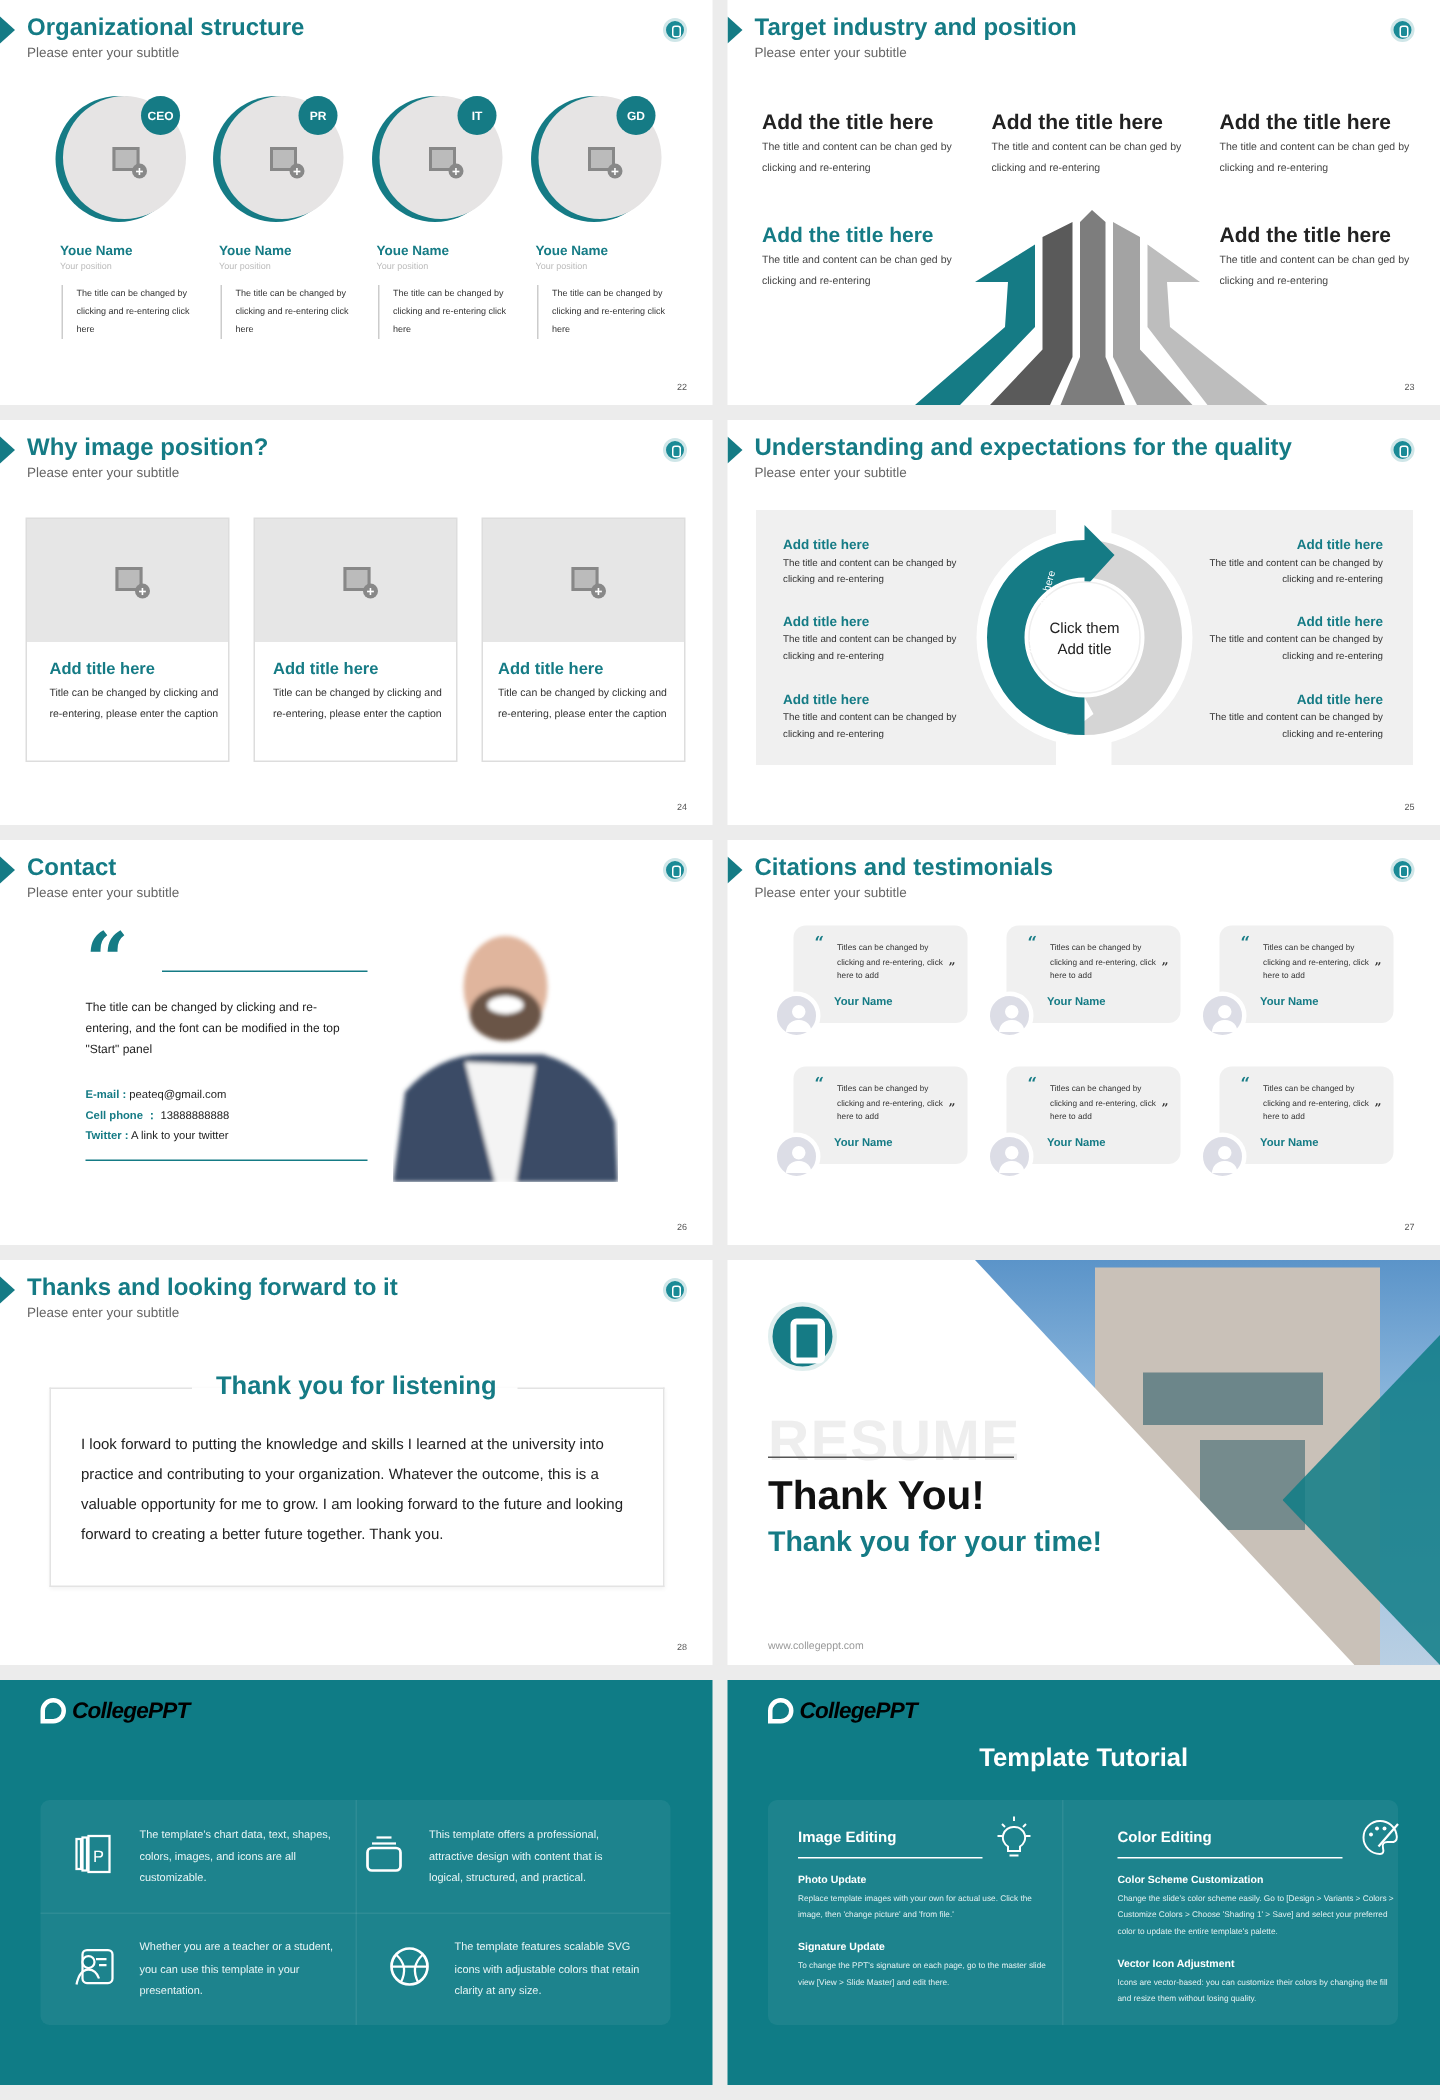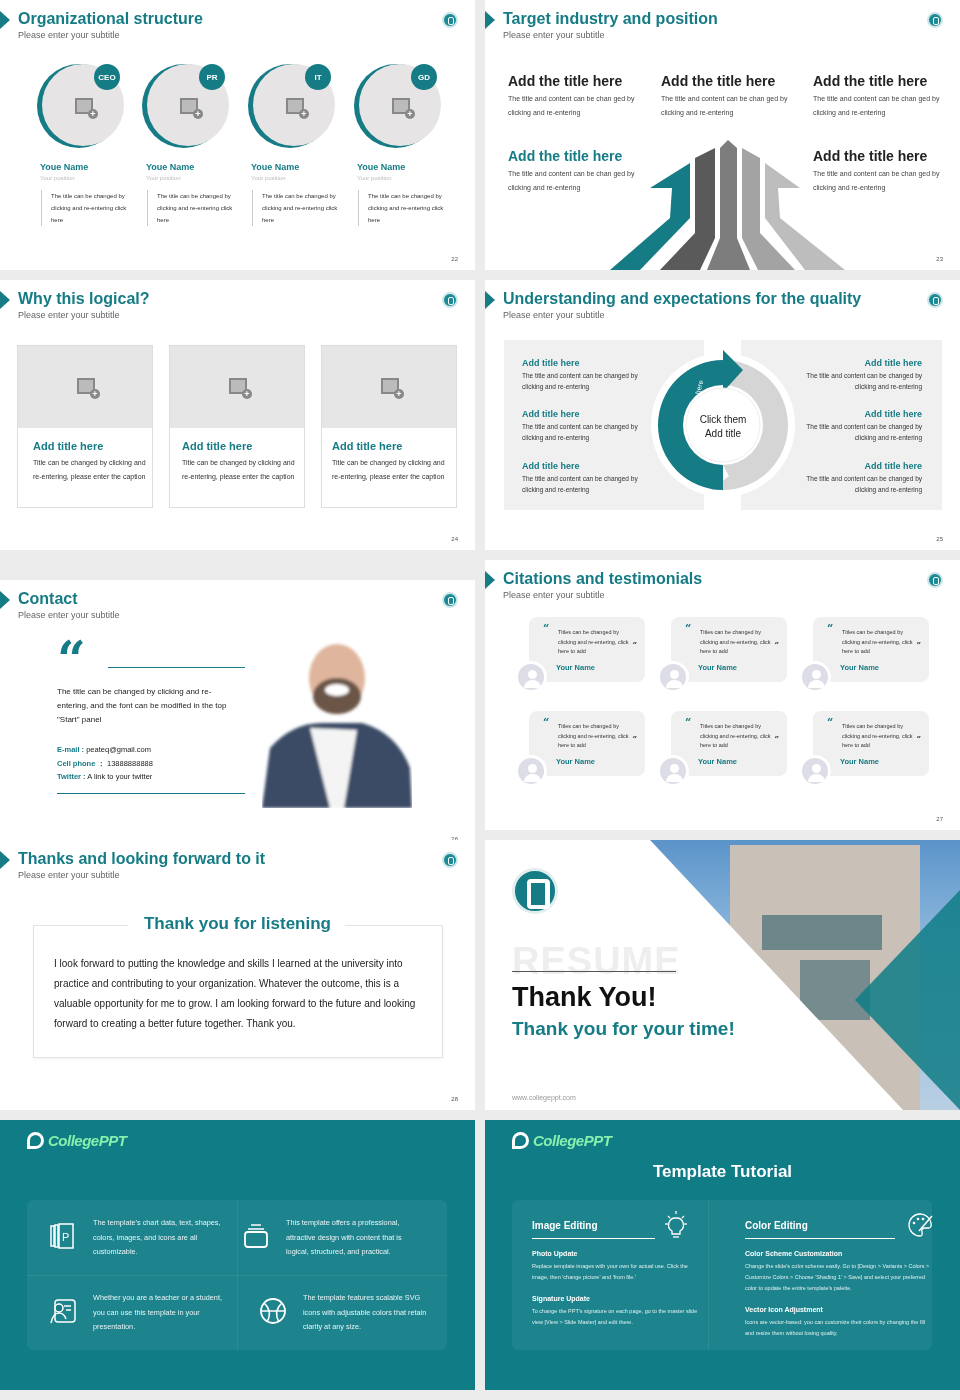--- a/index.html
+++ b/index.html
@@ -1,20 +1,20 @@
 <!DOCTYPE html>
 <html><head>
 <meta charset="utf-8">
 <style>
 *{box-sizing:border-box;margin:0;padding:0}
 html,body{width:960px;height:1400px;background:#ececec;font-family:"Liberation Sans",sans-serif;overflow:hidden;position:relative}
 .slide{position:absolute;width:475px;height:270px;background:#fff;overflow:hidden}
 .s1{left:0;top:0}.s2{left:485px;top:0}
 .s3{left:0;top:280px}.s4{left:485px;top:280px}
-.s5{left:0;top:580px}.s6{left:485px;top:560px}
+.s5{left:0;top:560px}.s6{left:485px;top:560px}
 .s7{left:0;top:840px}.s8{left:485px;top:840px}
 .s9{left:0;top:1120px;background:#0f7c86}.s10{left:485px;top:1120px;background:#0f7c86}
 .hdr-tri{position:absolute;left:0;top:11px;width:0;height:0;border-top:9px solid transparent;border-bottom:9px solid transparent;border-left:10px solid #157b85}
 .hdr-title{position:absolute;left:18px;top:10px;font-size:16px;font-weight:bold;color:#157b85;white-space:nowrap}
 .hdr-sub{position:absolute;left:18px;top:30px;font-size:9px;color:#666}
 .logo-sm{position:absolute;right:17px;top:12px;width:16px;height:16px;border-radius:50%;background:#1a8a96;border:2px solid #cfe6e8}
 .logo-sm::after{content:"";position:absolute;left:4px;top:3px;width:4px;height:6px;border:1.5px solid #fff;border-radius:2px}
 .pnum{position:absolute;right:17px;bottom:8px;font-size:6px;color:#555}
 .teal{color:#157b85}
 
@@ -71,21 +71,21 @@
 .whitecut{position:absolute;left:0;top:0;width:475px;height:270px;background:#fff;clip-path:polygon(0 0,165px 0,418px 270px,0 270px)}
 .tealtri{position:absolute;right:0;top:50px;width:105px;height:220px;background:rgba(15,124,134,.85);clip-path:polygon(100% 0,100% 100%,0 50%)}
 .univlogo{position:absolute;left:27px;top:28px;width:46px;height:46px;border-radius:50%;background:#157b85;border:3px solid #e0eeee}
 .univlogo::after{content:"";position:absolute;left:12px;top:8px;width:14px;height:22px;border:4px solid #fff;border-radius:4px;border-right-width:5px}
 .resume{position:absolute;left:27px;top:100px;font-size:38px;font-weight:bold;color:#eeeeee;letter-spacing:1px}
 .resline{position:absolute;left:27px;top:131px;width:164px;height:1px;background:#555}
 .thanks{position:absolute;left:27px;top:142px;font-size:27px;font-weight:bold;color:#111}
 .thanks2{position:absolute;left:27px;top:178px;font-size:19px;font-weight:bold;color:#157b85}
 .url{position:absolute;left:27px;top:254px;font-size:7px;color:#999}
 
-.cppt{position:absolute;left:27px;top:12px;display:flex;color:#86efac;font-style:italic;font-weight:bold;font-size:15px;letter-spacing:-.5px}
+.cppt{position:absolute;left:27px;top:12px;display:flex;color:#000000;font-style:italic;font-weight:bold;font-size:15px;letter-spacing:-.5px}
 .cppt .pmark{width:17px;height:17px;border:3px solid #fff;border-radius:50% 50% 50% 0;margin-right:4px;position:relative}
 .ti-title{position:absolute;left:0;width:475px;top:42px;text-align:center;color:#fff;font-size:17px;font-weight:bold}
 .grid4{position:absolute;left:27px;top:80px;width:420px;height:150px;background:rgba(255,255,255,.06);border-radius:6px}
 .cell{position:absolute;width:210px;height:75px}
 .cell .ic{position:absolute;left:22px;top:22px;width:28px;height:28px;color:#fff}
 .cell .tx{position:absolute;left:66px;top:16px;width:135px;font-size:7.3px;line-height:14.5px;color:#e8f5f6}
 .vdiv{position:absolute;left:210px;top:0;width:1px;height:150px;background:rgba(255,255,255,.08)}
 .hdiv{position:absolute;left:0;top:75px;width:420px;height:1px;background:rgba(255,255,255,.08)}
 .tut-box{position:absolute;left:27px;top:80px;width:420px;height:150px;background:rgba(255,255,255,.06);border-radius:6px}
 .tcol{position:absolute;top:0;height:150px}
@@ -178,21 +178,21 @@
     <polygon points="60,132 95,95 95,20 115,10 115,100 100,132" fill="#5a5a5a"></polygon>
     <polygon points="107,132 120,100 120,10 128,2 137,10 137,100 150,132" fill="#7d7d7d"></polygon>
     <polygon points="158,132 142,100 142,10 160,20 160,95 195,132" fill="#a3a3a3"></polygon>
     <polygon points="205,132 165,80 165,25 200,50 178,50 180,80 245,132" fill="#bdbdbd"></polygon>
   </svg>
   <div class="pnum">23</div>
 </div>
 
 <div class="slide s3">
   <div class="hdr-tri"></div>
-  <div class="hdr-title">Why this logical?</div>
+  <div class="hdr-title">Why image position?</div>
   <div class="hdr-sub">Please enter your subtitle</div>
   <div class="logo-sm"></div>
 
   <div class="why" style="left:17px">
     <div class="img">
         <div class="imgicon" style="left:59px;top:32px"></div>
       </div>
     <div class="t">Add title here</div>
     <div class="d">Title can be changed by clicking and re-entering, please enter the caption</div>
   </div>

